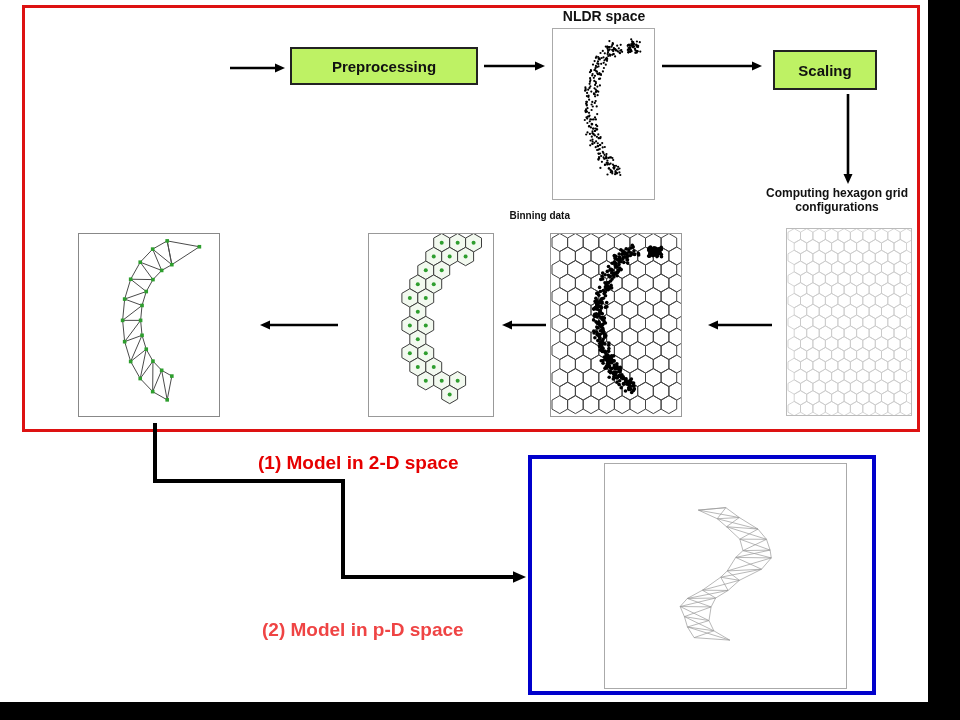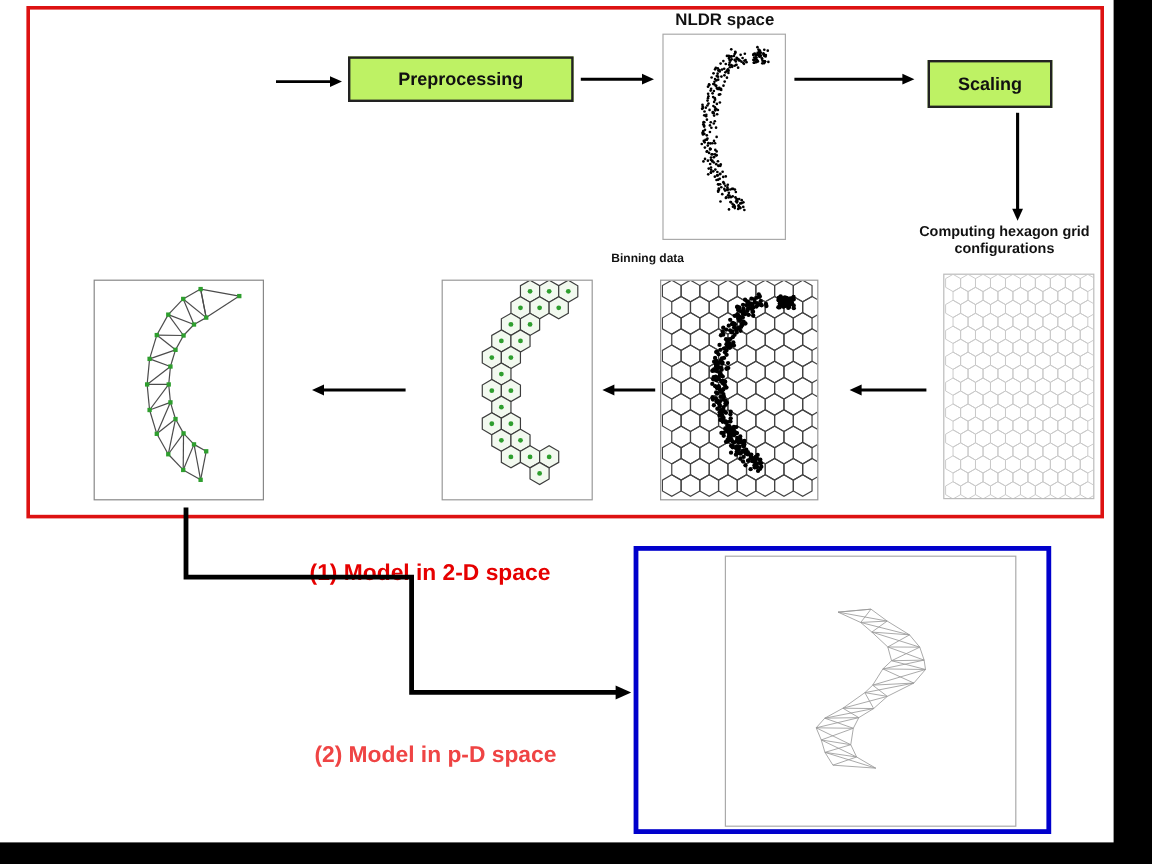--- a/index.html
+++ b/index.html
@@ -1165,21 +1165,21 @@
         <rect x="59.799215999999994" y="84.57119999999999" width="3.6" height="3.6" fill="#2e9e2e"></rect>
         <rect x="61.23512839433085" y="99.4963460180811" width="3.6" height="3.6" fill="#2e9e2e"></rect>
         <rect x="65.44501052060718" y="113.404368" width="3.6" height="3.6" fill="#2e9e2e"></rect>
         <rect x="72.14196586908244" y="125.34745723178193" width="3.6" height="3.6" fill="#2e9e2e"></rect>
         <rect x="80.86960799999999" y="134.5117119191691" width="3.6" height="3.6" fill="#2e9e2e"></rect>
         <rect x="91.03316252524841" y="140.27260324986304" width="3.6" height="3.6" fill="#2e9e2e"></rect>
         <rect x="118.6" y="10.940000000000001" width="3.6" height="3.6" fill="#2e9e2e"></rect>
       </svg>
   </div>
 
-  <div class="cap cap-2d" style="left:258px;top:467px">(1) Model in 2-D space</div>
+  <div class="cap cap-2d" style="left:258px;top:452px">(1) Model in 2-D space</div>
   <div class="cap cap-pd" style="left:262px;top:619px">(2) Model in p-D space</div>
 
   <div class="blue-frame">
     <div class="imgframe" style="left:72px;top:4px;width:243px;height:226px;border-color:#aaa">
       <svg id="pd-svg" width="241" height="224" viewBox="0 0 241 224">
           <line x1="93.39409694453039" y1="46.104272443514446" x2="112.26522925582573" y2="54.72425310676113" stroke="#9a9a9a" stroke-width="0.7"></line>
           <line x1="120.82629871655627" y1="43.64236869862414" x2="134.28594718498536" y2="53.544942803477596" stroke="#9a9a9a" stroke-width="0.7"></line>
           <line x1="93.39409694453039" y1="46.104272443514446" x2="120.82629871655627" y2="43.64236869862414" stroke="#9a9a9a" stroke-width="0.7"></line>
           <line x1="112.26522925582573" y1="54.72425310676113" x2="120.82629871655627" y2="43.64236869862414" stroke="#9a9a9a" stroke-width="0.7"></line>
           <line x1="93.39409694453039" y1="46.104272443514446" x2="134.28594718498536" y2="53.544942803477596" stroke="#9a9a9a" stroke-width="0.7"></line>

